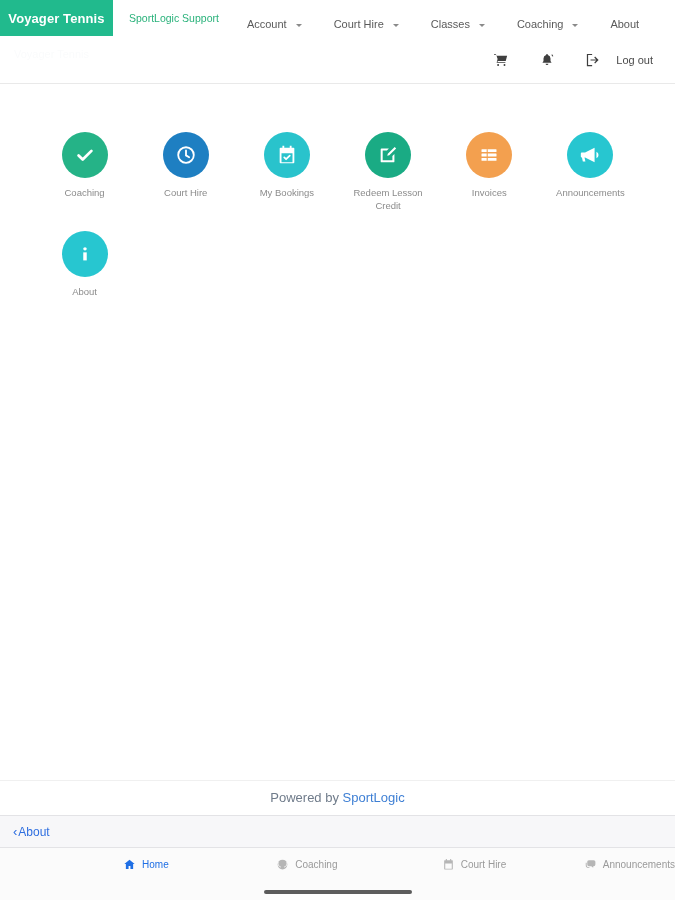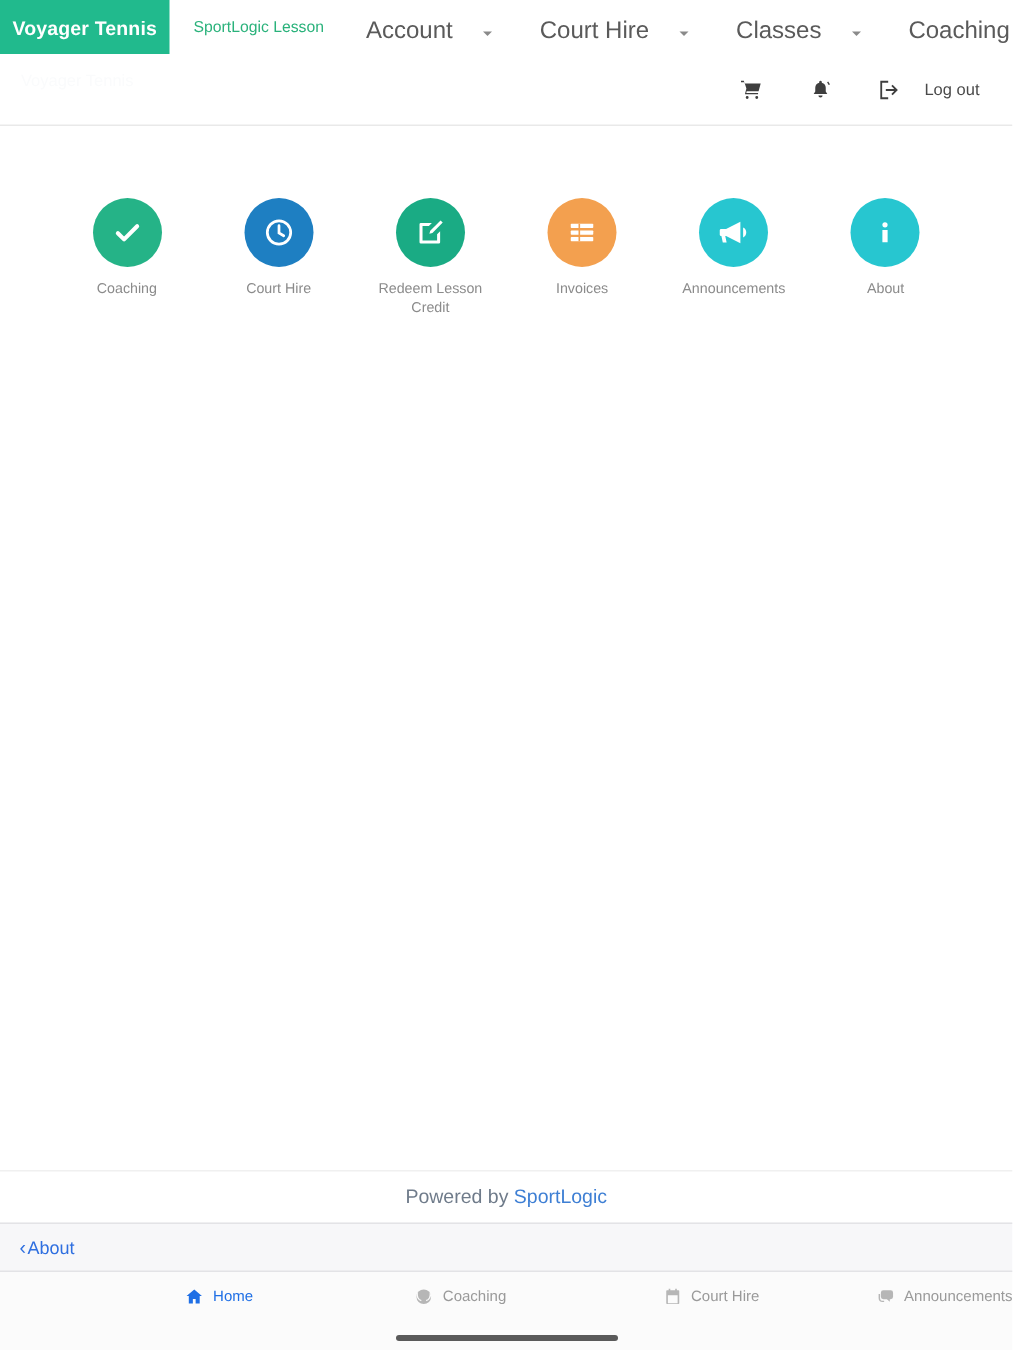--- a/index.html
+++ b/index.html
@@ -48,27 +48,27 @@
     padding: 0 12px 0 16px;
     white-space: nowrap;
   }
   .nav-items {
     display: flex;
     align-items: flex-end;
     padding-bottom: 6px;
     gap: 0;
   }
   .nav-item {
-    font-size: 16px;
+    font-size: 11px;
     color: #5a5a5a;
     padding: 0 16px;
     white-space: nowrap;
     display: flex;
     align-items: center;
-    gap: 20px;
+    gap: 9px;
     text-align: center;
   }
   .caret {
     display: inline-block;
     width: 0; height: 0;
     border-left: 3px solid transparent;
     border-right: 3px solid transparent;
     border-top: 3.5px solid #8a8a8a;
     position: relative;
     top: 1px;
@@ -204,21 +204,21 @@
     background: #5a5a5a;
   }
 </style>
 </head>
 <body>
 
 <div class="app">
 
   <div class="topbar">
     <div class="brand">Voyager Tennis</div>
-    <a class="support-link">SportLogic Lesson</a>
+    <a class="support-link">SportLogic Support</a>
     <div class="nav-items">
       <div class="nav-item">
         <span>Account</span>
         <span class="caret"></span>
       </div>
       <div class="nav-item">
         <span>Court Hire</span>
         <span class="caret"></span>
       </div>
       <div class="nav-item">
@@ -280,20 +280,29 @@
       <div class="tile">
         <div class="tile-circle" id="c1" style="background: rgb(30, 127, 194);">
           <svg width="22" height="22" viewBox="0 0 24 24">
               <circle cx="12" cy="12" r="8.5" fill="none" stroke="#fff" stroke-width="2"></circle>
               <path d="M12 7v5.4l3.4 2" fill="none" stroke="#fff" stroke-width="2" stroke-linecap="round"></path>
             </svg>
         </div>
         <div class="tile-label">Court Hire</div>
       </div>
 
+      <div class="tile">
+        <div class="tile-circle" id="c2" style="background: rgb(41, 195, 204);">
+          <svg width="22" height="22" viewBox="0 0 24 24" fill="#fff">
+              <path d="M7 2h2v2h6V2h2v2h2a1 1 0 0 1 1 1v15a1 1 0 0 1-1 1H5a1 1 0 0 1-1-1V5a1 1 0 0 1 1-1h2V2zm-1 8v10h12V10H6z"></path>
+              <path d="M9 14.6l2 2 4-4" fill="none" stroke="#fff" stroke-width="1.9" stroke-linecap="round" stroke-linejoin="round"></path>
+            </svg>
+        </div>
+        <div class="tile-label">My Bookings</div>
+      </div>
 
       <div class="tile">
         <div class="tile-circle" id="c3" style="background: rgb(26, 171, 132);">
           <svg width="22" height="22" viewBox="0 0 24 24" fill="#fff">
               <path d="M4 5h9l-2.2 2.2H6.2v10.6h10.6v-4.6L19 11v8a1 1 0 0 1-1 1H5a1 1 0 0 1-1-1V6a1 1 0 0 1 1-1z"></path>
               <path d="M19.3 3.2l1.6 1.6-7.5 7.5-2.2.6.6-2.2 7.5-7.5z"></path>
             </svg>
         </div>
         <div class="tile-label">Redeem Lesson Credit</div>
       </div>

